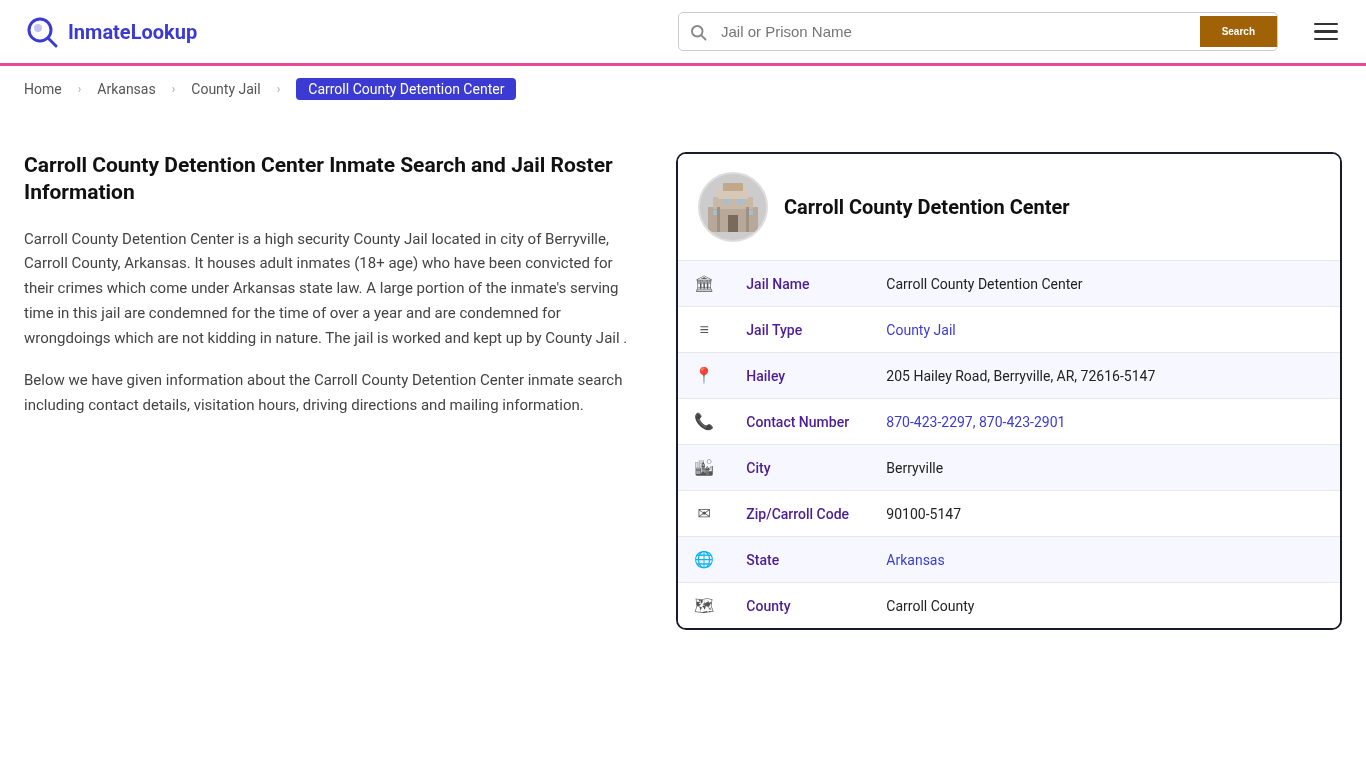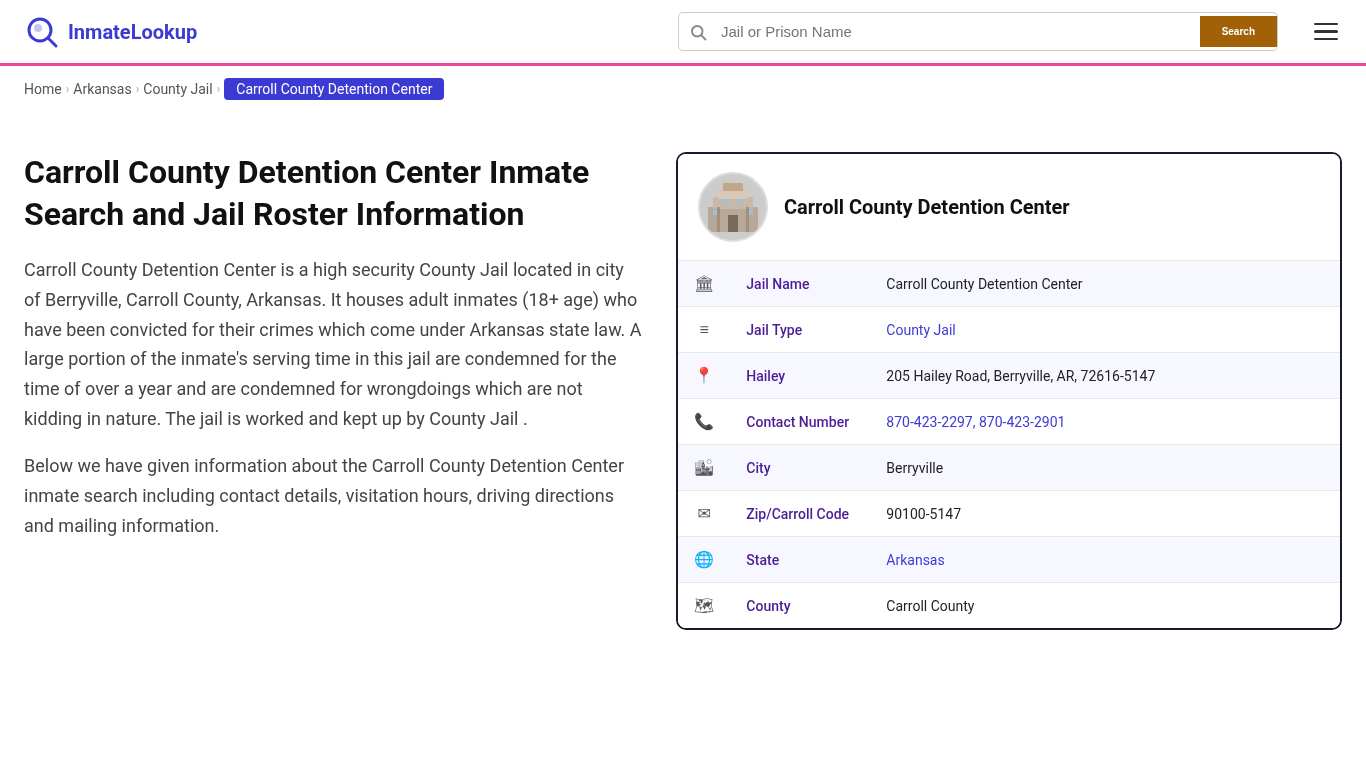--- a/index.html
+++ b/index.html
@@ -79,21 +79,21 @@
       width: 24px;
       height: 2.5px;
       background: #333;
       border-radius: 2px;
     }
 
     
     .breadcrumb {
       display: flex;
       align-items: center;
-      gap: 4px;
+      gap: 16px;
       padding: 12px 24px;
       font-size: 14px;
       color: #555;
     }
     .breadcrumb a {
       color: #555;
       text-decoration: none;
     }
     .breadcrumb .chevron { color: #aaa; font-size: 12px; }
     .breadcrumb .active-crumb {
@@ -111,28 +111,28 @@
       gap: 32px;
       align-items: flex-start;
     }
 
     
     .left-panel {
       flex: 0 0 620px;
       max-width: 620px;
     }
     .page-title {
-      font-size: 32px;
+      font-size: 21px;
       font-weight: 700;
       color: #111;
       margin-bottom: 20px;
       line-height: 1.3;
     }
     .description {
-      font-size: 18px;
+      font-size: 15px;
       color: #444;
       line-height: 1.65;
       margin-bottom: 18px;
     }
 
     
     .right-panel {
       flex: 1;
       min-width: 0;
     }

